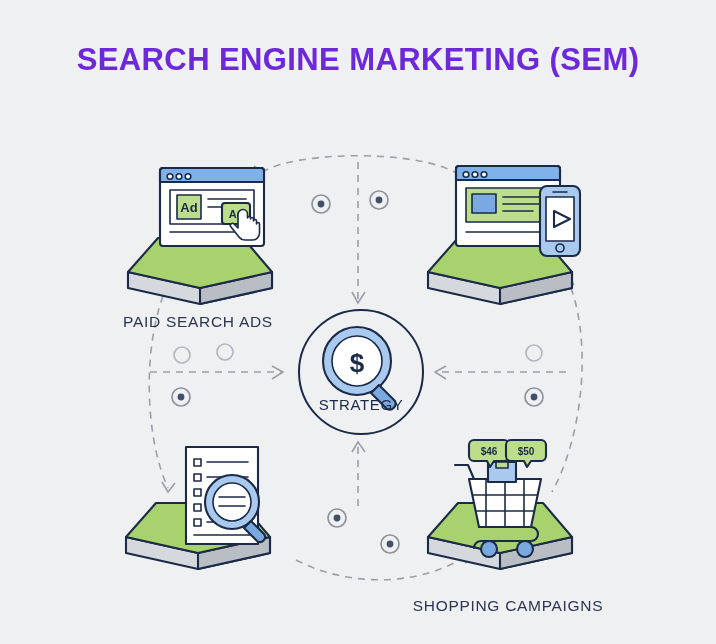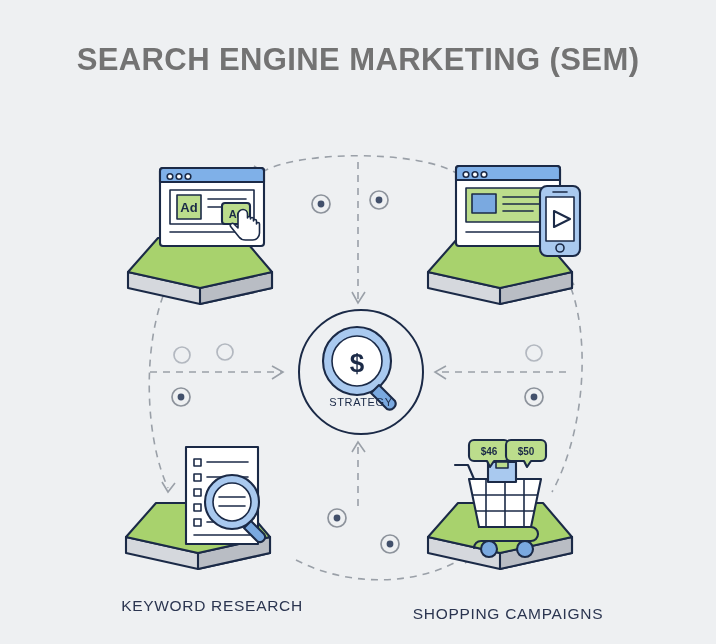--- a/index.html
+++ b/index.html
@@ -19,45 +19,45 @@
   }
   #title {
     position: absolute;
     top: 42px;
     left: 0;
     width: 716px;
     text-align: center;
     font-size: 31px;
     font-weight: bold;
     letter-spacing: 0.4px;
-    color: #737373;
+    color: #6d28d9;
     font-family: "Liberation Sans", sans-serif;
   }
   .node-label {
     position: absolute;
     width: 240px;
     text-align: center;
     font-size: 15.5px;
     letter-spacing: 0.7px;
     color: #2b3550;
     font-family: "Liberation Sans", sans-serif;
   }
   #label-paid-search  { left: 78px;  top: 313px; }
   #label-display      { left: 390px; top: 313px; }
   #label-keyword      { left: 92px;  top: 597px; }
-  #label-shopping     { left: 388px; top: 597px; margin-top: 8px; }
+  #label-shopping     { left: 388px; top: 597px; }
   #label-paid-strategy{ left: 238px; top: 459px; width: 240px; }
 
   #center-label {
     position: absolute;
     left: 298px;
     top: 396px;
     width: 126px;
     text-align: center;
-    font-size: 11px;
+    font-size: 15px;
     letter-spacing: 0.6px;
     color: #1b2a47;
   }
   svg.layer {
     position: absolute;
     left: 0;
     top: 0;
     width: 716px;
     height: 644px;
   }
@@ -295,18 +295,18 @@
         <circle class="bluelight ol" cx="357" cy="361" r="34"></circle>
         <circle class="white ol-thin" cx="357" cy="361" r="25"></circle>
         <text x="357" y="372" text-anchor="middle" font-family="Liberation Sans, sans-serif" font-size="26" font-weight="bold" fill="#1b2a47">$</text>
         <path class="bluemid ol" d="M379,385 l16,16 a6,6 0 0 1 -8,8 l-16,-16 z"></path>
       </g>
     </g>
   </svg>
 
   <div id="title">SEARCH ENGINE MARKETING (SEM)</div>
 
-  <div class="node-label" id="label-keyword">KEYWORD RESEARCH</div>
+  <div class="node-label" id="label-paid-search">PAID SEARCH ADS</div>
   <div class="node-label" id="label-shopping">SHOPPING CAMPAIGNS</div>
 
   <div id="center-label">STRATEGY</div>
 
 </div>
 
 </body></html>

